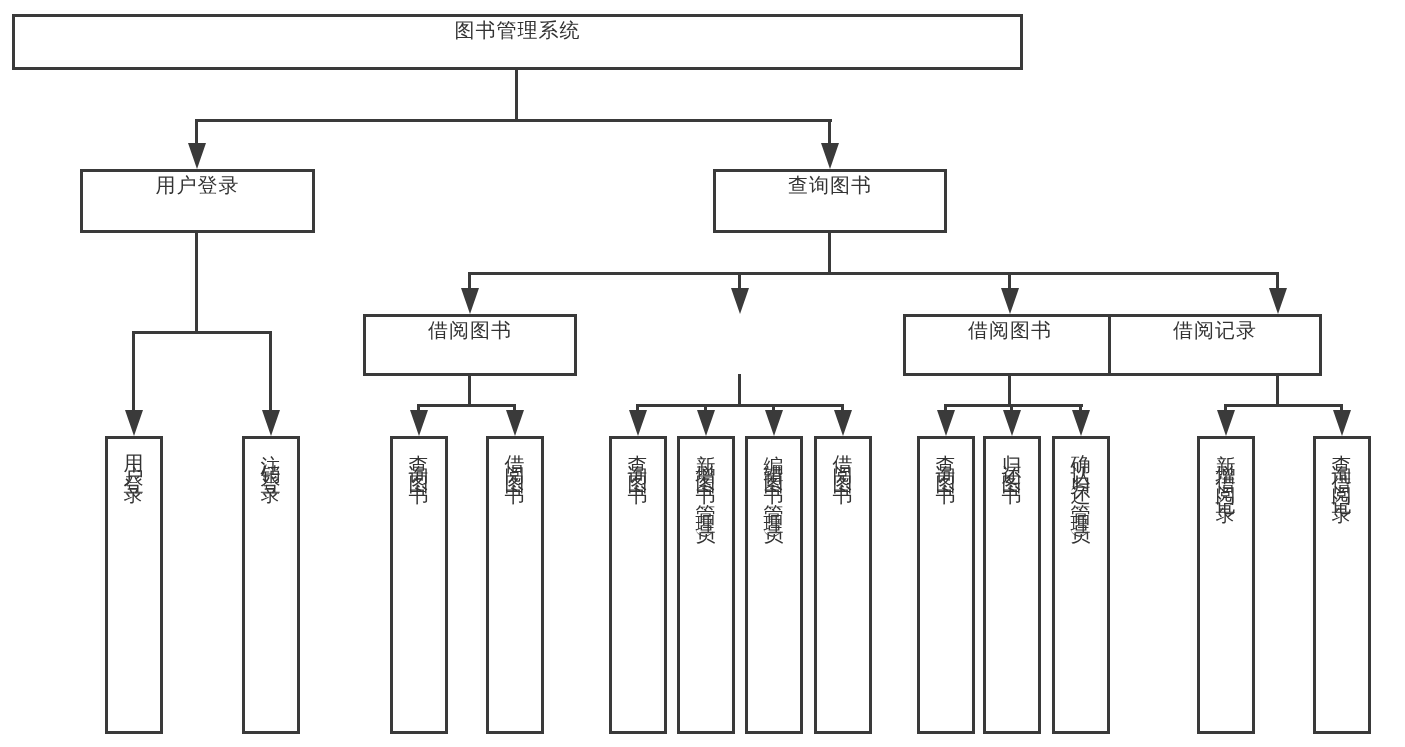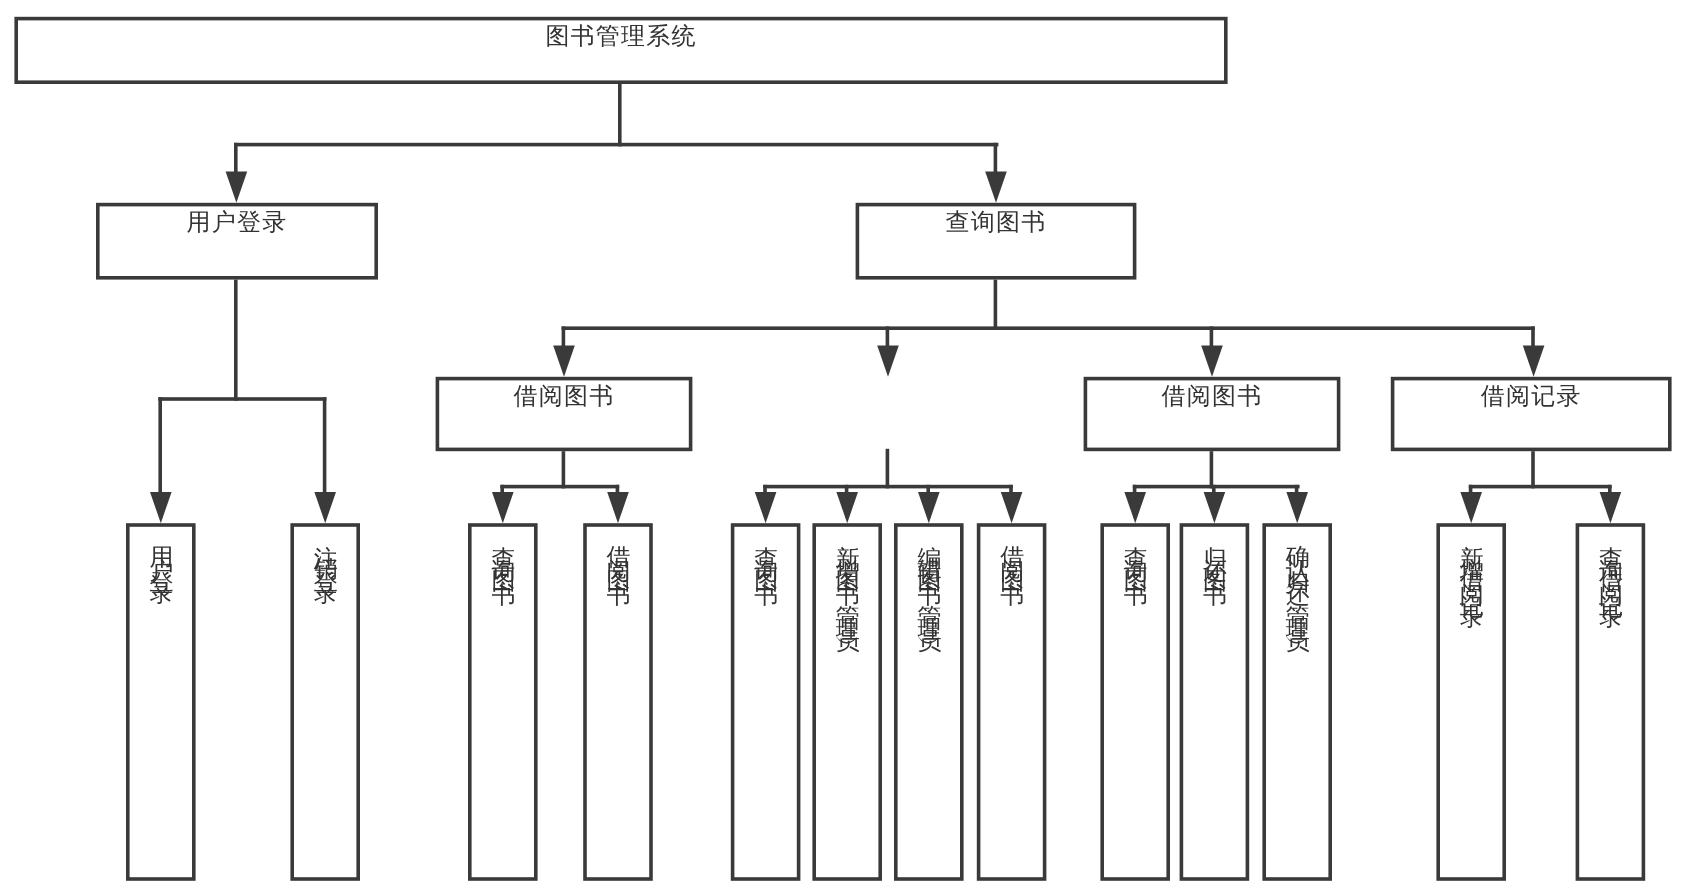--- a/index.html
+++ b/index.html
@@ -104,21 +104,21 @@
   <div class="box" style="left:713px;top:169px;width:234px;height:64px">
     <span>查询图书</span>
   </div>
 
   <div class="box" style="left:363px;top:314px;width:214px;height:62px">
     <span>借阅图书</span>
   </div>
   <div class="box" style="left:903px;top:314px;width:214px;height:62px">
     <span>借阅图书</span>
   </div>
-  <div class="box" style="left:1159px;top:314px;width:234px;height:62px">
+  <div class="box" style="left:1108px;top:314px;width:214px;height:62px">
     <span>借阅记录</span>
   </div>
 
   <div class="box leaf" style="left:105px">
     <span class="vtext">用户登录</span>
   </div>
   <div class="box leaf" style="left:242px">
     <span class="vtext">注销登录</span>
   </div>
 

